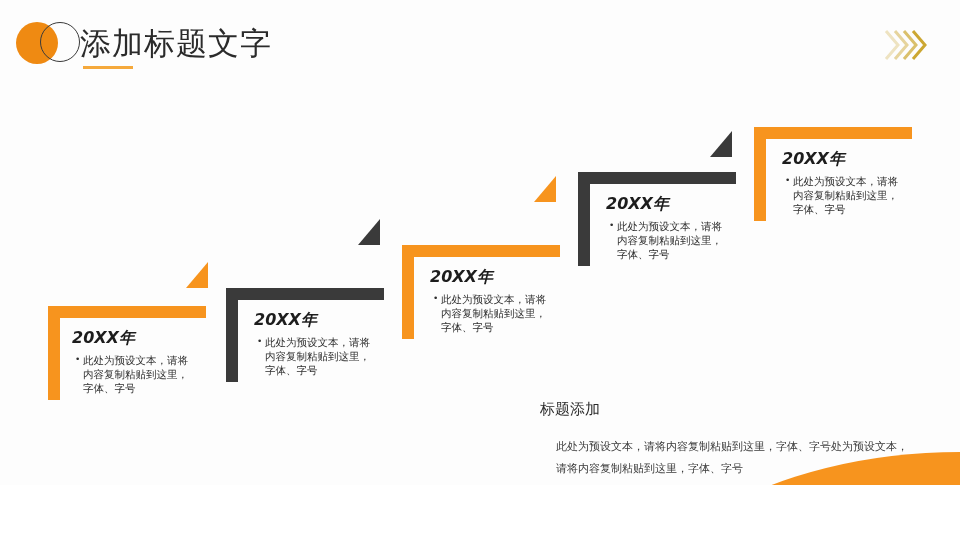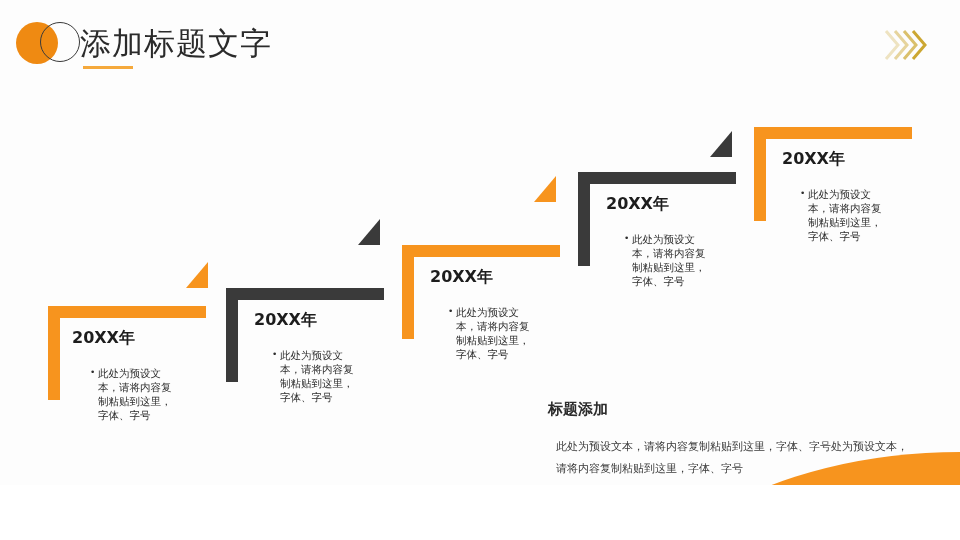--- a/index.html
+++ b/index.html
@@ -106,26 +106,27 @@
   .step-body {
     position: absolute;
   }
   .step-year {
     font-size: 16px;
     font-weight: bold;
     color: #1d1d1d;
     line-height: 20px;
     white-space: nowrap;
     margin: 0 0 5px 0;
+    font-style: italic;
   }
   .step-desc {
     font-size: 10.5px;
     color: #2e2e2e;
     line-height: 14px;
-    margin: 18px;
+    margin: 3px;
     position: relative;
     padding-left: 8px;
   }
   .step-desc::before {
     content: "\2022";
     position: absolute;
     left: 0;
     top: -1px;
     font-size: 9px;
     color: #2e2e2e;
@@ -134,23 +135,23 @@
   
   #bottom-block {
     position: absolute;
     left: 540px;
     top: 398px;
     width: 390px;
   }
   #bottom-title {
     font-size: 15px;
     color: #2b2b2b;
-    font-weight: 700;
+    font-weight: 400;
     line-height: 22px;
-    margin: 0 0 8px 8px;
+    margin: 0 0 8px 0;
   }
   #bottom-text {
     font-size: 11px;
     color: #3a3a3a;
     line-height: 22px;
     margin: 16px;
   }
 
   
   #corner-blob {

